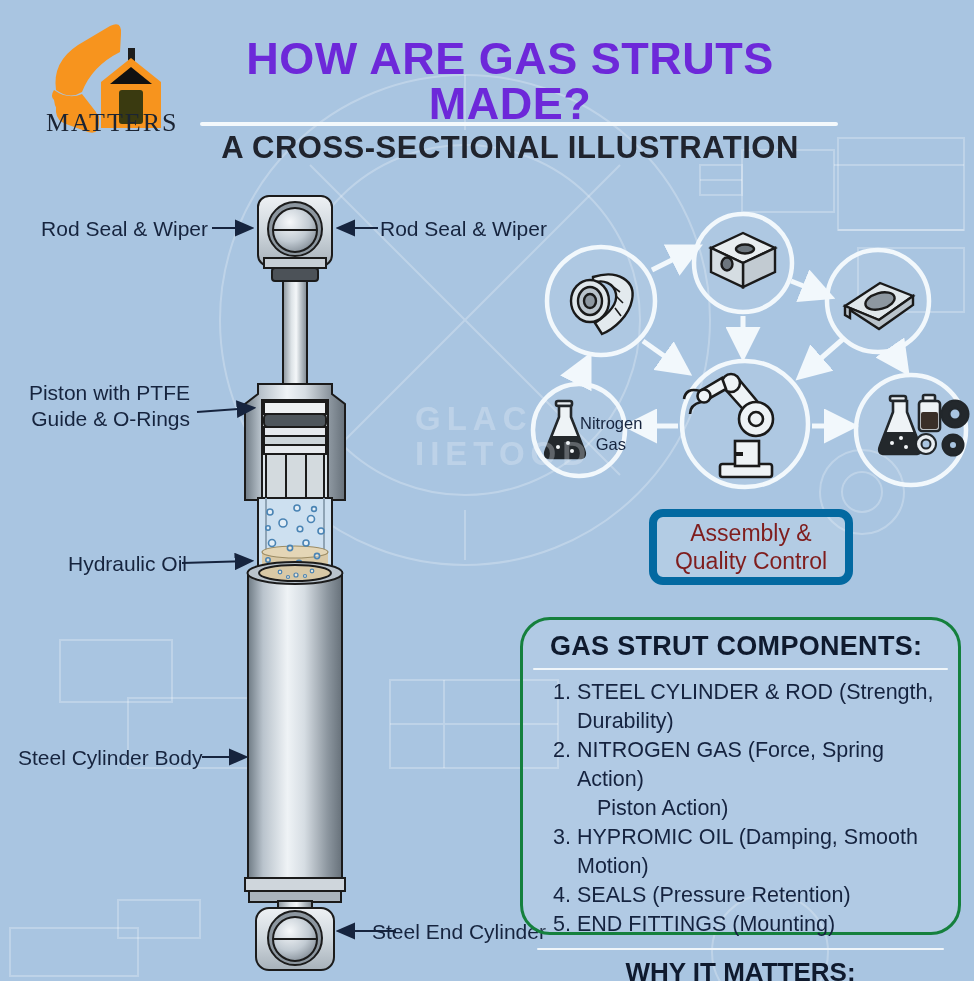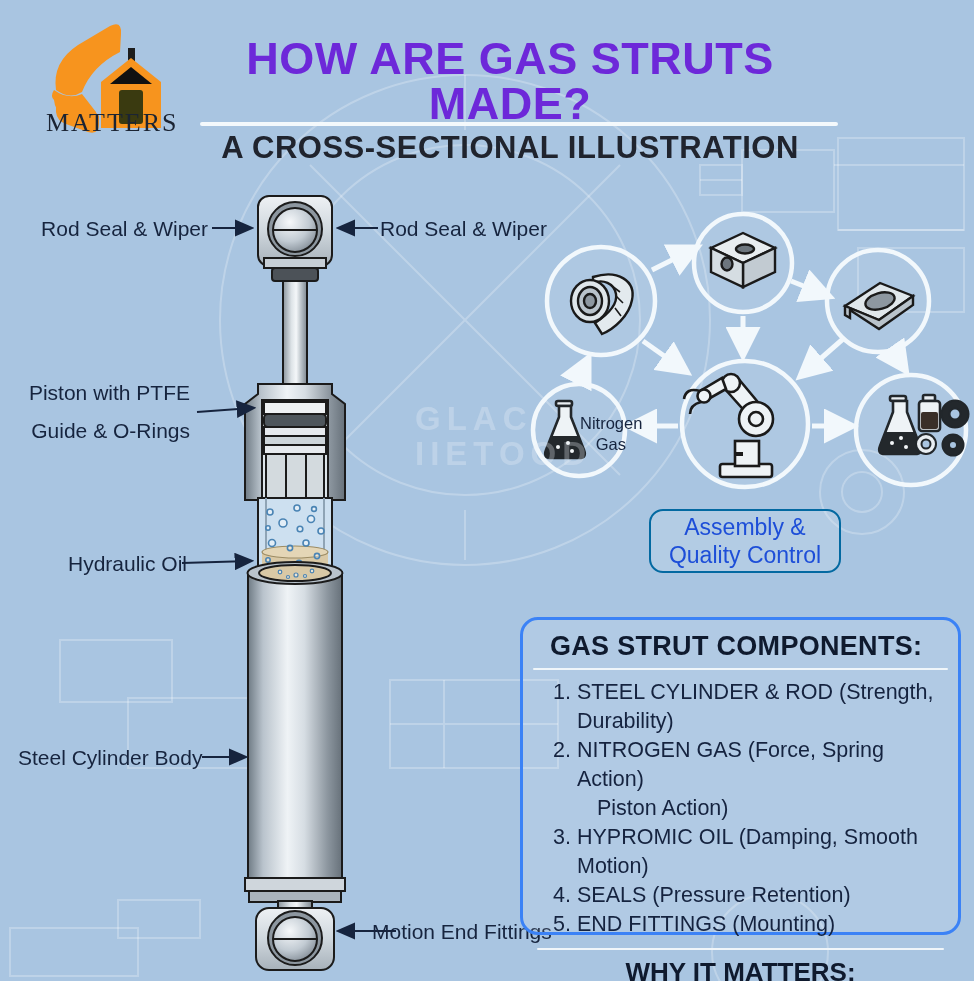--- a/index.html
+++ b/index.html
@@ -27,28 +27,28 @@
     position:absolute;left:415px;top:402px;width:260px;text-align:left;
     font-size:33px;font-weight:700;letter-spacing:6px;color:rgba(235,243,250,.30);line-height:1.05;
     pointer-events:none;
   }
   
   .nitrogen-lbl{position:absolute;left:580px;top:413px;width:46px;text-align:right;
     font-size:16.5px;color:#16243e;line-height:1.25;}
   
   .assembly-box{
     position:absolute;left:649px;top:509px;width:188px;height:60px;
-    border:2px solid #0369a1;border-radius:14px;background:rgba(255,255,255,.12);
+    border:8px solid #0369a1;border-radius:14px;background:rgba(255,255,255,.12);
     display:flex;flex-direction:column;align-items:center;justify-content:center;
-    font-size:23px;color:#1d4ed8;line-height:1.22;
+    font-size:23px;color:#7f1d1d;line-height:1.22;
   }
   
   .panel{
     position:absolute;left:520px;top:617px;width:441px;height:318px;
-    border:3px solid #3b82f6;border-radius:18px;background:rgba(255,255,255,.10);
+    border:3px solid #15803d;border-radius:30px;background:rgba(255,255,255,.10);
     box-sizing:border-box;
   }
   .panel-title{font-size:27px;font-weight:800;color:#0f1a2e;margin:11px 0 0 27px;letter-spacing:.3px;}
   .panel-line{height:2px;background:#f0f6fa;margin:6px 10px 8px 10px;border-radius:1px;}
   .comp-list{margin:0;padding:0 6px 0 20px;list-style:none;}
   .comp-row{display:flex;font-size:21.5px;color:#15233f;line-height:29px;}
   .comp-num{width:28px;flex:0 0 28px;text-align:right;margin-right:6px;}
   .comp-cont{font-size:21.5px;color:#15233f;line-height:29px;padding-left:54px;}
   .why-title{font-size:26px;font-weight:800;color:#0f1a2e;text-align:center;margin-top:7px;}
   .why-line{height:2px;background:#f0f6fa;margin:5px 14px;border-radius:1px;}
@@ -306,24 +306,24 @@
   <div class="title-underline"></div>
 
   <div class="watermark">
     <div>GLAC</div>
     <div>IIETOOD</div>
   </div>
 
   <div class="lbl r" style="left:40px;top:217px;width:168px;">Rod Seal &amp; Wiper</div>
   <div class="lbl" style="left:380px;top:217px;">Rod Seal &amp; Wiper</div>
   <div class="lbl r" style="left:28px;top:381px;width:162px;">Piston with PTFE</div>
-  <div class="lbl r" style="left:28px;top:407px;width:162px;margin-top:12px;">Guide &amp; O-Rings</div>
+  <div class="lbl r" style="left:28px;top:407px;width:162px;">Guide &amp; O-Rings</div>
   <div class="lbl r" style="left:22px;top:552px;width:165px;">Hydraulic Oil</div>
   <div class="lbl r" style="left:18px;top:746px;width:177px;">Steel Cylinder Body</div>
-  <div class="lbl" style="left:372px;top:920px;">Motion End Fittings</div>
+  <div class="lbl" style="left:372px;top:920px;">Steel End Cylinder</div>
 
   <div class="nitrogen-lbl">
     <div>Nitrogen</div>
     <div>Gas</div>
   </div>
 
   <div class="assembly-box">
     <div>Assembly &amp;</div>
     <div>Quality Control</div>
   </div>

